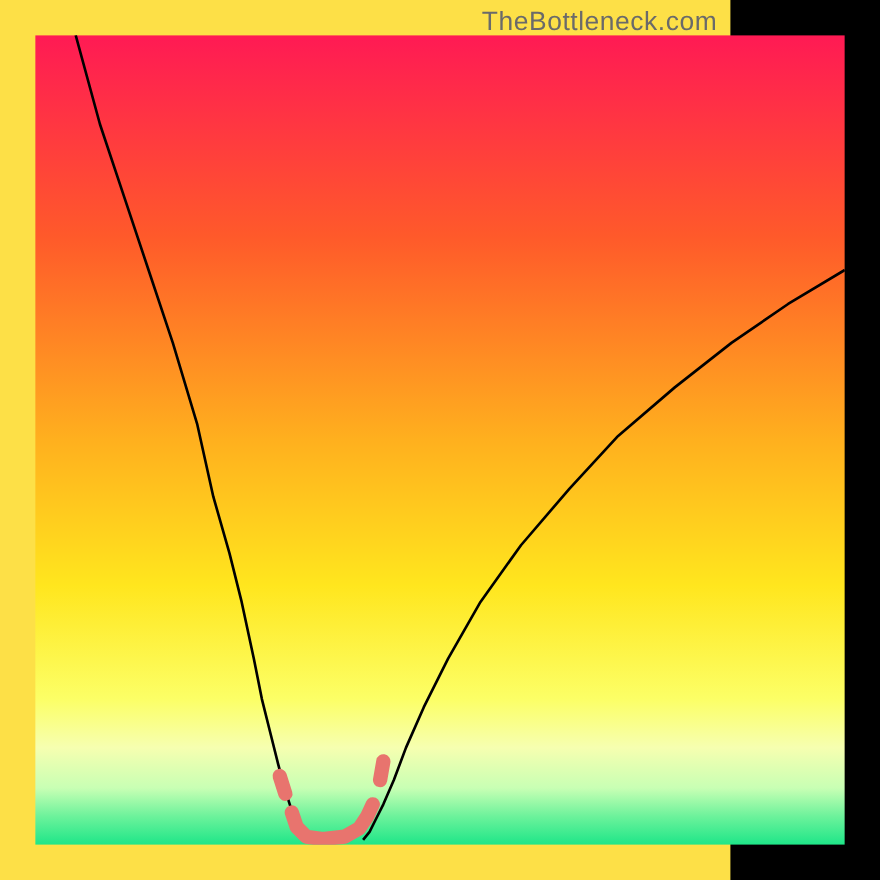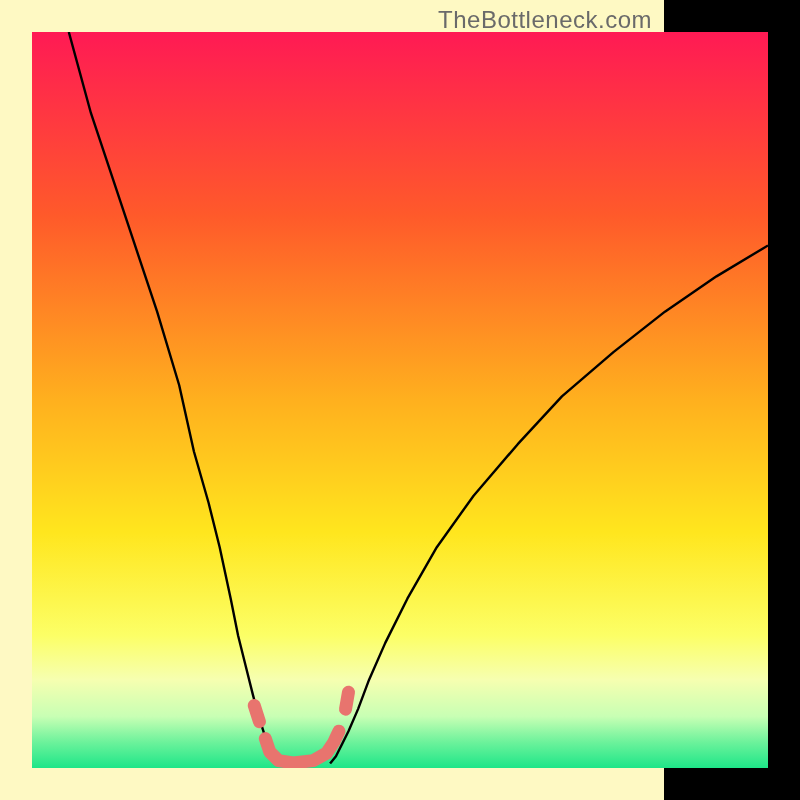--- a/index.html
+++ b/index.html
@@ -10,21 +10,21 @@
     overflow: hidden;
     background: #000;
     font-family: Arial, Helvetica, sans-serif;
   }
   .frame {
     position: absolute;
     left: 0;
     top: 0;
     width: 664px;
     height: 800px;
-    background: #fef9c3;
+    background: #fde047;
   }
   .plot-area {
     position: absolute;
     left: 32px;
     top: 32px;
     width: 736px;
     height: 736px;
   }
   .watermark {
     position: absolute;

